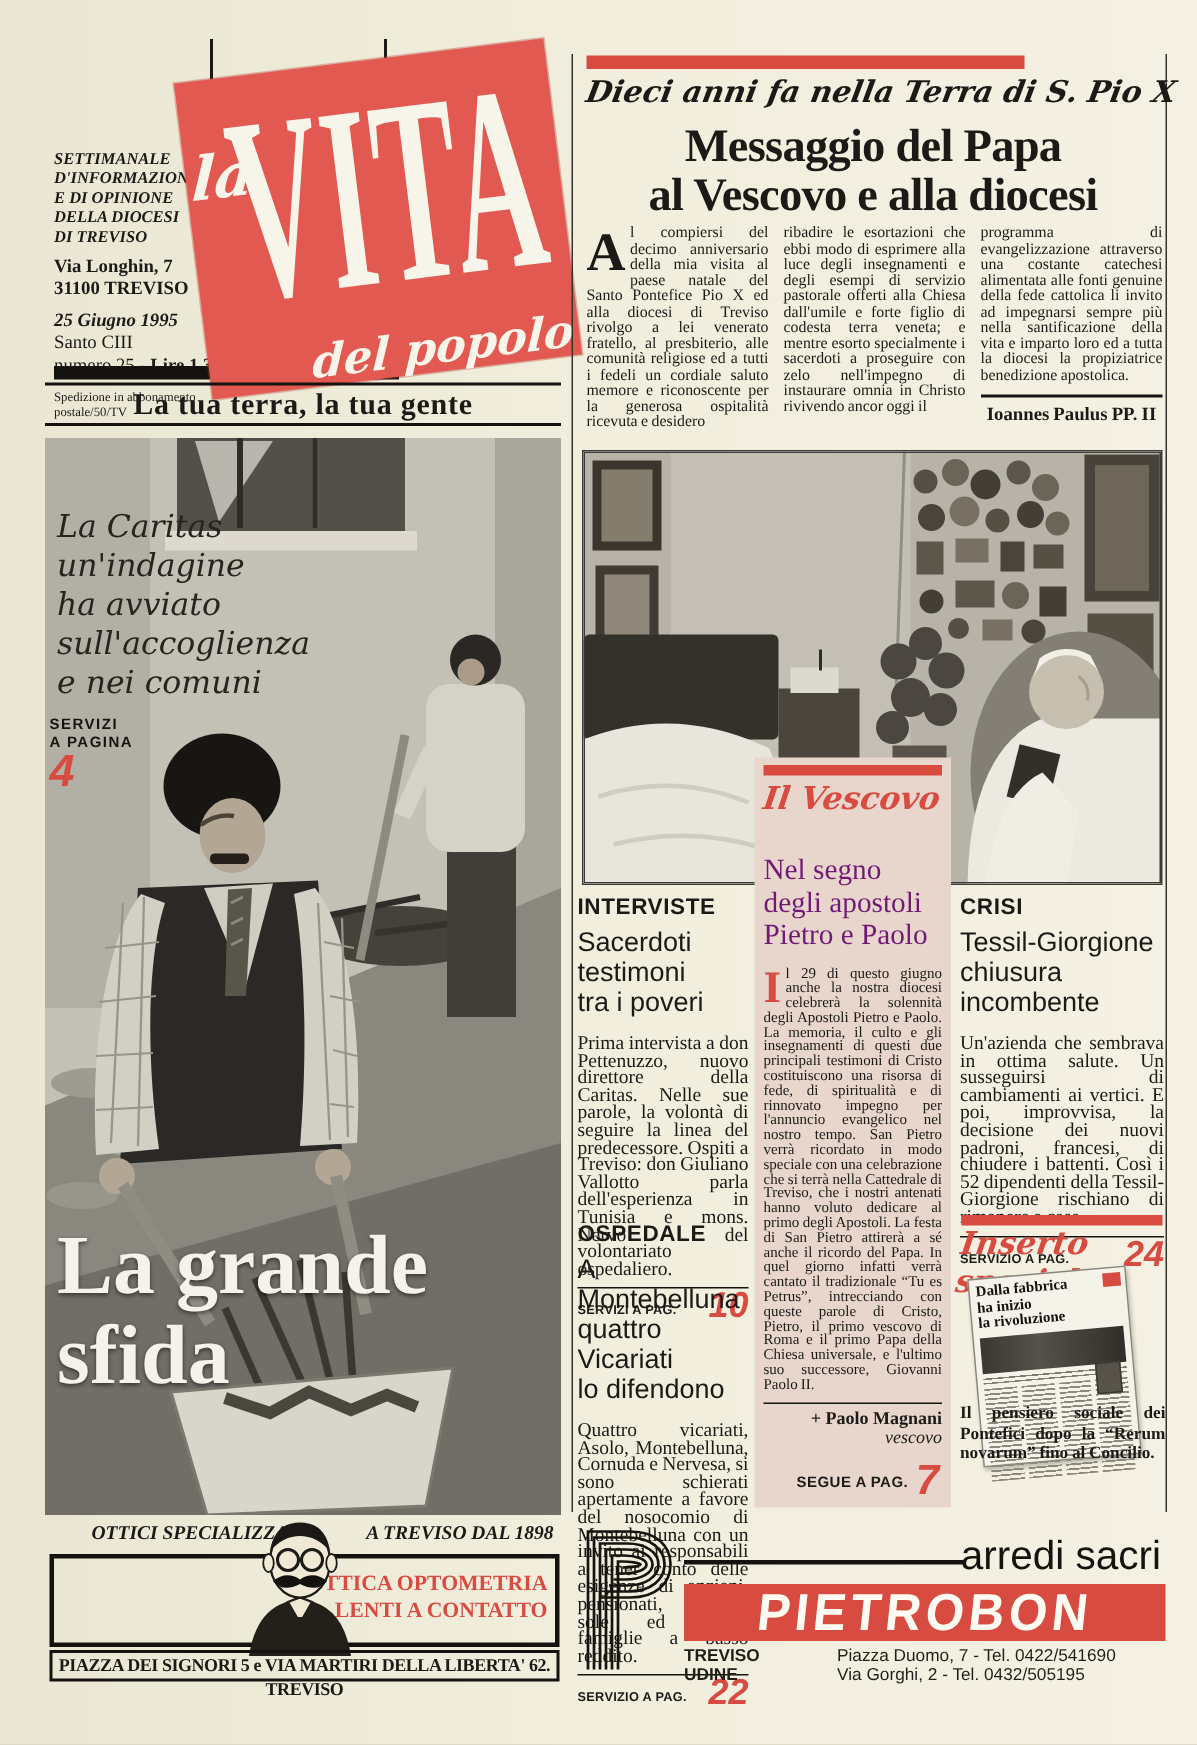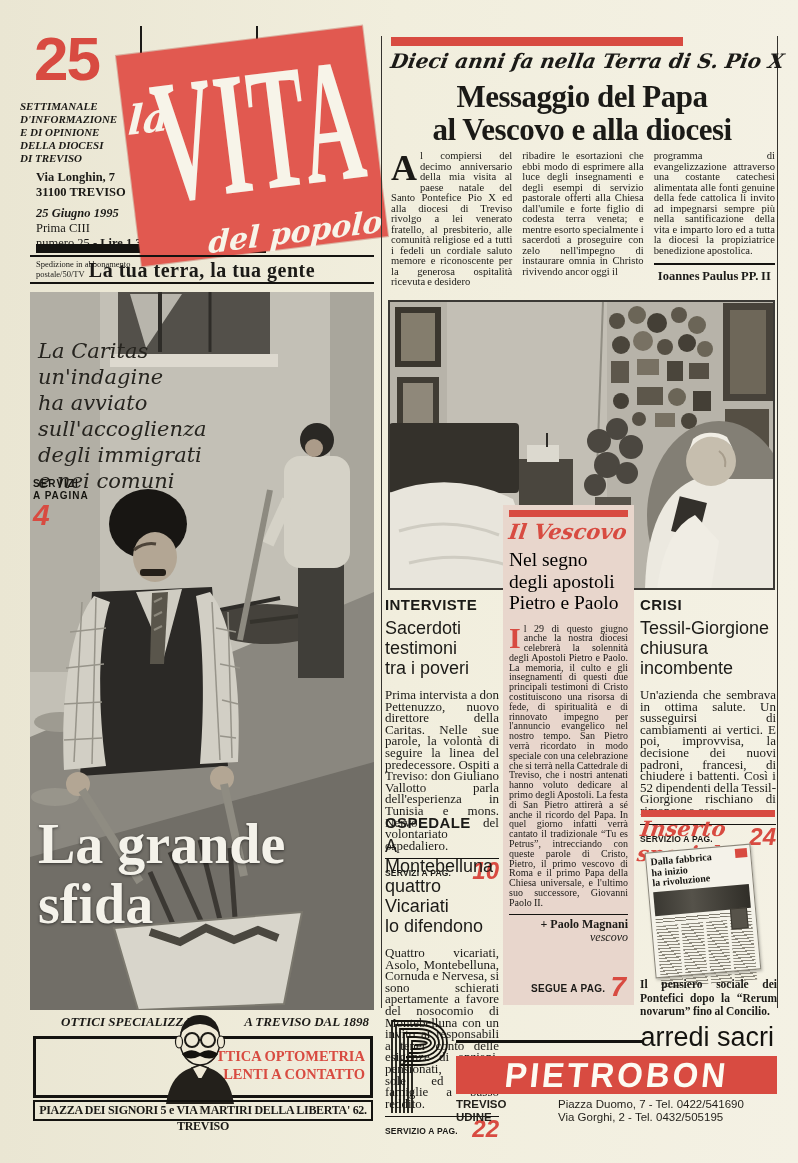--- a/index.html
+++ b/index.html
@@ -5,21 +5,21 @@
   html,body{margin:0;padding:0;background:#d8d4c4;}
   .page{position:relative;width:798px;height:1163px;margin:0 auto;overflow:hidden;
         background:linear-gradient(90deg,#eae6d3,#f1eedd 50%,#f4f1e4);
         font-family:"Liberation Serif",serif;color:#1b1a17;}
   .abs{position:absolute;}
   .red{color:#d84b41;}
   .sans{font-family:"Liberation Sans",sans-serif;}
   
   .tick{position:absolute;background:#1b1a17;width:2px;}
   #issue-number{left:34px;top:28px;font:bold 62px/1 "Liberation Sans",sans-serif;letter-spacing:-2px;}
-  #mast-subtitle{left:20px;top:100px;font:bold italic 11px/13px "Liberation Serif",serif;}
+  #mast-subtitle{left:36px;top:100px;font:bold italic 11px/13px "Liberation Serif",serif;}
   #mast-address{left:36px;top:170px;font:bold 12.5px/15px "Liberation Serif",serif;}
   #mast-bar{left:36px;top:244px;width:230px;height:9px;background:#141310;}
   #logo-box{left:128px;top:40px;width:248px;height:212px;background:#e15950;transform:rotate(-7deg);
             box-shadow:0 0 0 1px rgba(180,60,50,.35);}
   #logo-la{position:absolute;left:4px;top:46px;font:bold italic 40px/1 "DejaVu Serif",serif;color:#f7f4e9;transform:skewX(-10deg);}
   #logo-vita{position:absolute;left:28px;top:4px;font:bold 102px/1 "Liberation Serif",serif;color:#f7f4e9;
              letter-spacing:2px;transform:scale(.82,1.72);transform-origin:top left;}
   #logo-suffix{position:absolute;right:4px;bottom:0px;font:bold italic 30px/1 "DejaVu Serif",serif;color:#f7f4e9;transform:skewX(-10deg);}
   .hrule{position:absolute;background:#141310;}
   #tagline{left:30px;top:258px;width:344px;text-align:center;font:bold 20px/24px "Liberation Serif",serif;letter-spacing:.5px;}
@@ -39,21 +39,21 @@
   #papa-cols .col{flex:1;font-size:10.6px;line-height:10.5px;text-align:justify;word-spacing:-.4px;}
   .dropcap-a{float:left;font:bold 36px/30px "Liberation Serif",serif;padding:2px 3px 0 0;}
   #papa-sig-rule{width:100%;height:1.5px;background:#141310;margin:7px 0 4px;}
   #papa-signature{font:bold 12.5px/14px "Liberation Serif",serif;text-align:center;}
   
   #pope-photo{left:388px;top:300px;width:387px;height:290px;border:1px solid #3c3a36;box-sizing:border-box;}
   
   #vescovo-box{left:503px;top:505px;width:131px;height:500px;background:#e8d6cc;box-sizing:border-box;padding:5px 6px;}
   #vescovo-redbar{width:119px;height:7px;background:#d84b41;}
   #vescovo-kicker{font:bold italic 21px/26px "DejaVu Serif",serif;color:#d84b41;transform:skewX(-8deg);margin-top:2px;}
-  #vescovo-headline{font:19.5px/21.5px "Liberation Serif",serif;color:#000000;margin-top:4px;}
+  #vescovo-headline{font:19.5px/21.5px "Liberation Serif",serif;color:#701a75;margin-top:25px;}
   #vescovo-body{margin-top:10px;font-size:10px;line-height:9.8px;text-align:justify;word-spacing:-.4px;max-height:302px;overflow:hidden;}
   .dropcap-i{float:left;font:bold 30px/26px "Liberation Serif",serif;color:#d84b41;padding:1px 3px 0 0;}
   #vescovo-sigrule{height:1.5px;background:#141310;margin:6px 0 3px;}
   #vescovo-sig{font:bold 12px/13px "Liberation Serif",serif;text-align:right;}
   #vescovo-role{font:italic 12px/13px "Liberation Serif",serif;text-align:right;}
   #vescovo-segue{position:absolute;right:8px;bottom:6px;display:flex;align-items:flex-end;gap:5px;}
   .segue-label{font:bold 10px/12px "Liberation Sans",sans-serif;letter-spacing:.3px;padding-bottom:4px;}
   .page-num{font:bold italic 28px/24px "Liberation Sans",sans-serif;color:#d84b41;}
   
   .sec{position:absolute;}
@@ -68,21 +68,21 @@
   #inserto-kicker{left:639px;top:816px;font:bold italic 21px/25px "DejaVu Serif",serif;color:#d84b41;transform:skewX(-8deg);}
   #clip{left:650px;top:848px;width:106px;height:126px;background:#f4f2e9;border:1px solid #8a867a;
         transform:rotate(-5deg);box-shadow:1px 2px 3px rgba(0,0,0,.25);box-sizing:border-box;padding:4px;}
   #clip-minilogo{position:absolute;right:3px;top:3px;width:12px;height:9px;background:#d84b41;}
   #clip-headline{font:bold 10px/10.5px "Liberation Serif",serif;color:#14130f;}
   #clip-photo{margin-top:3px;height:24px;background:linear-gradient(90deg,#3a3832,#55524a 40%,#302e28);}
   #clip-cap{margin-top:2px;height:5px;background:repeating-linear-gradient(0deg,#7f7b6f 0 1px,transparent 1px 3px);}
   #clip-cols{margin-top:3px;display:flex;gap:3px;height:62px;}
   #clip-cols div{flex:1;background:repeating-linear-gradient(0deg,#8d897d 0 1.2px,transparent 1.2px 3.2px);}
   #clip-portrait{position:absolute;right:8px;top:62px;width:15px;height:19px;background:#57534a;border:1px solid #3c3931;}
-  #inserto-caption{left:640px;top:978px;width:137px;font:bold 11.5px/13.5px "Liberation Serif",serif;text-align:justify;word-spacing:-.4px;}
+  #inserto-caption{left:640px;top:936px;width:137px;font:bold 11.5px/13.5px "Liberation Serif",serif;text-align:justify;word-spacing:-.4px;}
   
   #bottegal-topline{left:33px;top:1014px;width:340px;font:bold italic 13px/15px "Liberation Serif",serif;}
   #bottegal-box{left:33px;top:1036px;width:340px;height:62px;border:3px solid #141310;box-sizing:border-box;}
   #bottegal-name{position:absolute;left:6px;top:10px;font:bold 36px/36px "Liberation Serif",serif;color:#d84b41;letter-spacing:.5px;}
   #bottegal-tag{position:absolute;right:5px;top:8px;text-align:right;font:bold 14.5px/18px "Liberation Serif",serif;color:#d84b41;}
   #bottegal-man{left:158px;top:1008px;width:84px;height:96px;}
   #bottegal-addr{left:33px;top:1100px;width:340px;height:21px;border:2.5px solid #141310;box-sizing:border-box;
                  text-align:center;font:bold 12px/16px "Liberation Serif",serif;letter-spacing:-.3px;}
   
   #p-logo{left:386px;top:1016px;width:64px;height:98px;}
@@ -95,33 +95,32 @@
   #p-contacts .city{width:92px;text-align:left;padding-right:10px;font-weight:bold;}
 </style>
 </head>
 <body>
 
 <div class="page">
 
   <div class="tick" style="left:140px;top:26px;height:28px;"></div>
   <div class="tick" style="left:256px;top:26px;height:16px;"></div>
 
-  <div class="abs red" id="issue-number">25</div>
   <div class="abs" id="mast-subtitle">
     <div>SETTIMANALE</div>
     <div>D'INFORMAZIONE</div>
     <div>E DI OPINIONE</div>
     <div>DELLA DIOCESI</div>
     <div>DI TREVISO</div>
   </div>
   <div class="abs" id="mast-address">
     <div>Via Longhin, 7</div>
     <div>31100 TREVISO</div>
     <div style="margin-top:6px;font-style:italic;">25 Giugno 1995</div>
-    <div style="font-weight:normal;">Prima CIII</div>
+    <div style="font-weight:normal;">Santo CIII</div>
     <div style="font-weight:normal;"><span>numero 25 -</span>
       <b>Lire 1.300</b></div>
     <div style="margin-top:8px;font:8.5px/10px 'Liberation Serif',serif;">
       <div>Spedizione in abbonamento</div>
       <div>postale/50/TV</div>
     </div>
   </div>
   <div class="abs" id="mast-bar"></div>
 
   <div class="abs" id="logo-box">
@@ -223,21 +222,20 @@
       </g>
       <path d="M84,636 L272,620 L254,712 L108,718 Z" fill="#d8d5cb" stroke="#7b786e" stroke-width="2"></path>
       <path d="M120,640 l30,10 l26,-14 l28,12 l24,-10 l20,8" stroke="#4a473f" stroke-width="8" fill="none"></path>
     </svg>
   </div>
   <div class="abs" id="caritas-overlay">
     <div>La Caritas</div>
     <div>un'indagine</div>
     <div>ha avviato</div>
     <div>sull'accoglienza</div>
-    <div>degli immigrati</div>
     <div>e nei comuni</div>
   </div>
   <div class="abs sans" id="servizi-block">
     <div>SERVIZI</div>
     <div>A PAGINA</div>
     <div id="servizi-page">4</div>
   </div>
   <div class="abs" id="photo-title">
     <div>La grande</div>
     <div>sfida</div>

